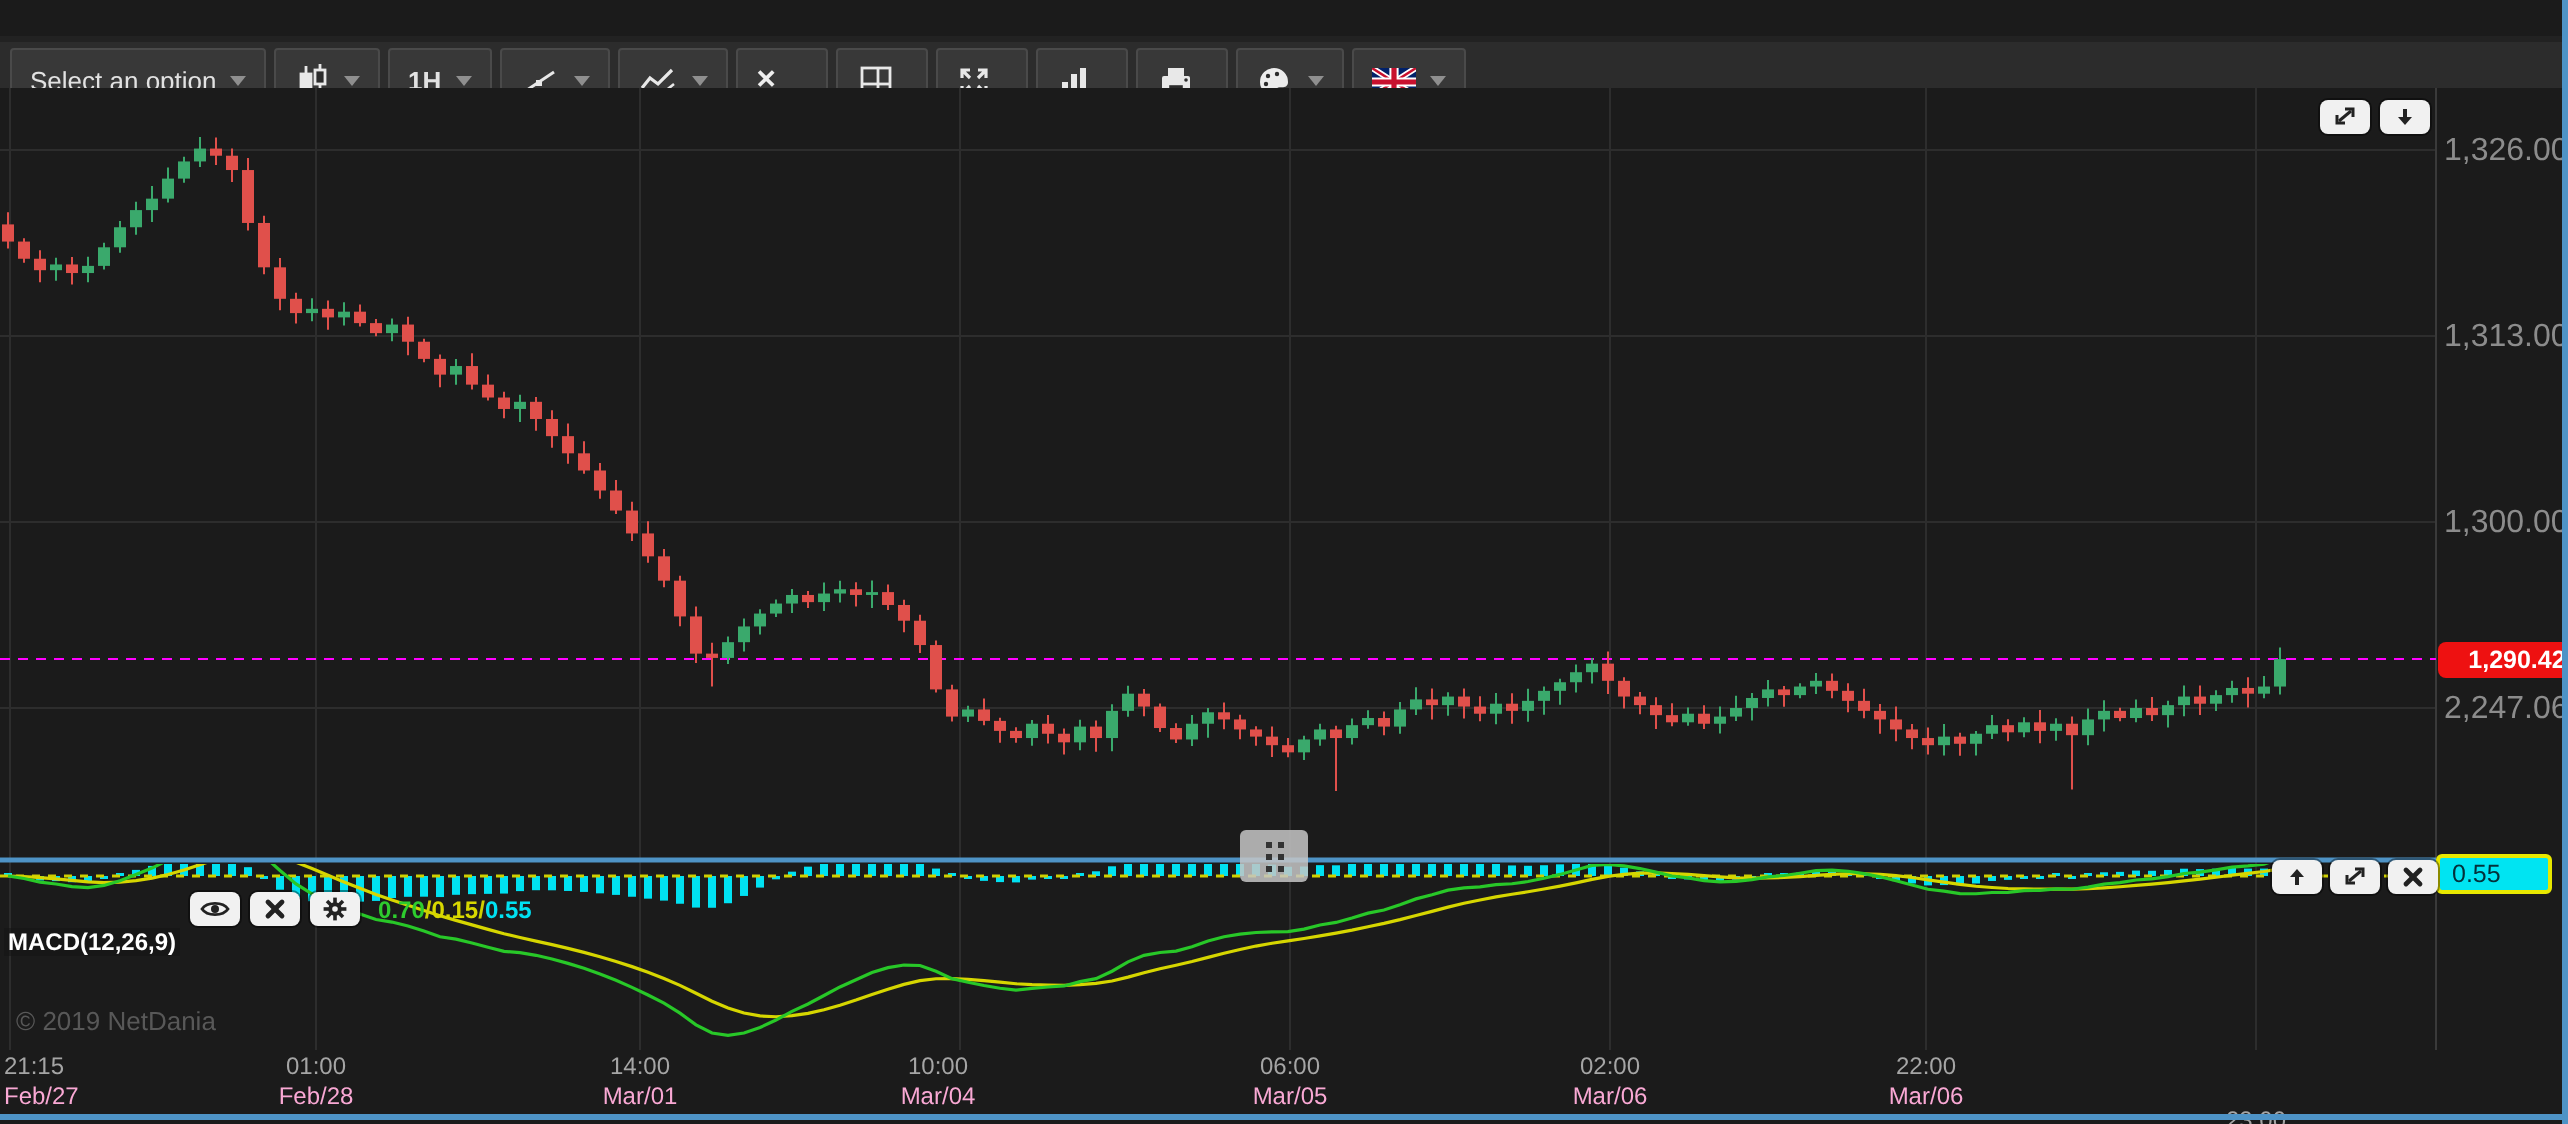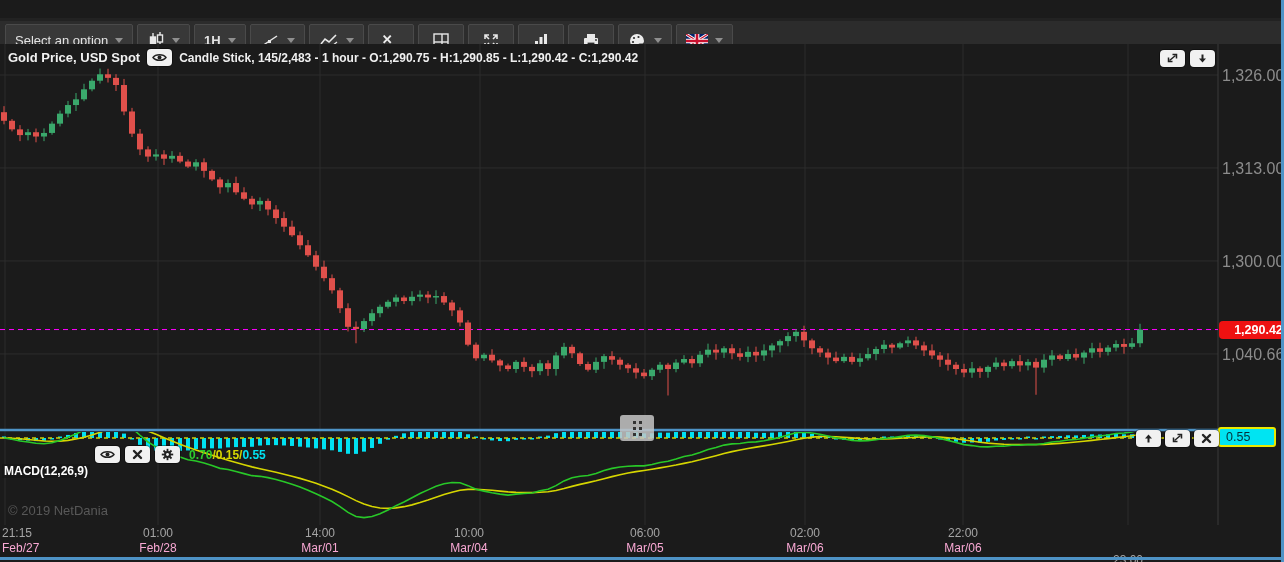--- a/index.html
+++ b/index.html
@@ -3,21 +3,21 @@
 <meta charset="utf-8">
 <style>
   html,body{margin:0;padding:0;background:#141414;}
   *{box-sizing:border-box;font-family:"Liberation Sans",sans-serif;}
   .app{position:relative;width:1284px;height:562px;background:#1b1b1b;overflow:hidden;}
   .edge-right{position:absolute;right:0;top:0;width:3px;height:100%;background:#4e93c6;z-index:50;}
   .edge-bottom{position:absolute;left:0;bottom:2px;width:100%;height:3px;background:#4e93c6;z-index:50;}
 
   
   .toolbar{position:absolute;top:0;left:0;width:100%;height:44px;background:#2c2c2c;border-top:3px solid #222;border-bottom:2px solid #151515;display:flex;align-items:center;padding-left:5px;margin-top:18px;}
-  .tbtn{height:34px;margin-right:4px;background:#383838;border:1px solid #4a4a4a;border-radius:2px;color:#e2e2e2;display:inline-flex;align-items:center;justify-content:center;padding:0 9px;font-size:13px;cursor:pointer;}
+  .tbtn{height:34px;margin-right:4px;background:#383838;border:1px solid #4a4a4a;border-radius:2px;color:#e2e2e2;display:inline-flex;align-items:center;justify-content:flex-start;padding:0 9px;font-size:13px;cursor:pointer;}
   .tbtn svg{display:block;}
   .caret{width:0;height:0;border-left:4px solid transparent;border-right:4px solid transparent;border-top:5px solid #8f8f8f;margin-left:7px;}
   .tb-label{white-space:nowrap;}
   .tf{font-weight:bold;font-size:13px;}
   .xai{position:relative;font-size:13px;color:#eee;font-weight:bold;}
   .xai sub{font-size:7px;position:relative;top:3px;}
 
   
   .chart{position:absolute;top:44px;left:0;width:1284px;height:518px;background:#1b1b1b;}
   .chart svg.plot{position:absolute;top:0;left:0;cursor:crosshair;}
@@ -631,30 +631,20 @@
           <rect x="1122" y="390.29175316568086" width="4" height="3.708246834319135" fill="#00e1f2"></rect>
           <rect x="1130" y="390.28429247358275" width="4" height="3.715707526417231" fill="#00e1f2"></rect>
           <rect x="1138" y="388.9020233146944" width="4" height="5.09797668530558" fill="#00e1f2"></rect>
           <line x1="0" y1="394" x2="1218" y2="394" stroke="#cfcf00" stroke-width="1.4" stroke-dasharray="4,4"></line>
           <polyline points="4,394 12,394.2488888888888 20,394.80608800253253 28,395.4425204932502 36,396.2164087353424 44,396.92712773145104 52,397.28469525795833 60,397.10431314912034 68,396.34024631238225 76,395.07913102153657 84,393.2797552082714 92,390.9900870755332 100,388.33333493623644 108,385.7023921700766 116,383.45186392030337 124,382.3491972724231 132,382.6933091456813 140,384.4082613860787 148,387.12179810066 156,390.27243473060224 164,393.66481586084063 172,396.9486845254949 180,400.1515991346553 188,403.2670356802121 196,406.0187604452125 204,408.61976345592643 212,411.20551560594225 220,413.835092709239 228,416.1846390343416 236,418.4545667417452 244,420.686527443156 252,422.88279002439856 260,424.7720125772898 268,426.54850546843676 276,428.33591915971 284,430.20710900135595 292,432.1990828110775 300,434.36564604709224 308,436.726432626139 316,439.31966796960654 324,442.1512151748321 332,445.2265434879512 340,448.6952181486054 348,452.64319881547885 356,456.6132020408854 364,460.0180381491903 372,462.5115347114135 380,463.9602897789022 388,464.37363614580204 396,463.8314999024535 404,462.66344893745537 412,460.88337557884756 420,458.5983498633775 428,456.0523448737315 436,453.2933175923245 444,450.59693003660516 452,448.18030523486664 460,446.2948184902217 468,445.3648516141519 476,445.3595396677541 484,445.71329949516684 492,446.3216347351657 500,447.08357656936715 508,447.88456928596037 516,448.33782773677655 524,448.5707108139306 532,448.6533255165079 540,448.2847099816279 548,447.6947956023482 556,446.48064430662686 564,444.570378329364 572,442.39534699990423 580,440.3691929393305 588,438.6028077662721 596,436.76203055966556 604,434.7077332071136 612,432.63821777083916 620,430.7247722245699 628,429.02945475828045 636,427.60433232096165 644,426.45038279920766 652,425.2662634950757 660,423.9088605222167 668,422.5702801110754 676,421.061883799803 684,419.3607395884129 692,417.69460370691746 700,415.83485828078045 708,413.7563018272792 716,411.6874945796534 724,409.5684904174557 732,407.63880694769364 740,406.0015613201571 748,404.4608980167808 756,403.14139596036705 764,401.8636636914217 772,400.5159846875432 780,399.05581629402405 788,397.4449777571557 796,395.6918486656896 804,394.18646935866343 812,393.1430124343704 820,392.57017693931016 828,392.4707908630224 836,392.7805527731827 844,393.20885740600045 852,393.83599824342275 860,394.45156009226827 868,394.9021220448764 876,395.0784047532222 884,394.94663116705505 892,394.709487051712 900,394.2926687074857 908,393.7014543296794 916,393.1777899624154 924,392.8709751527214 932,392.86391964514 940,393.1721511235654 948,393.8089123934992 956,394.74308966585556 964,395.9167204623963 972,397.0500993851326 980,398.1955875274603 988,399.1338693349425 996,399.7569463720782 1004,400.24037889623037 1012,400.45153434226944 1020,400.5907027658991 1028,400.5587304313021 1036,400.57214368018487 1044,400.3701731958542 1052,399.90482862903866 1060,399.3890458256979 1068,398.7112195889817 1076,398.0603263201911 1084,397.3059955244297 1092,396.3943958804883 1100,395.5302571201501 1108,394.6132332939624 1116,393.6060326509078 1124,392.678970942328 1132,391.7500440607237 1140,390.4755498893973" fill="none" stroke="#d6d600" stroke-width="1.6"></polyline>
           <polyline points="4,394 12,395.24444444444407 20,397.0348844571074 28,397.9882504561208 36,399.3119617037112 44,399.77000371588565 52,398.7149653639874 60,396.3827847137686 68,393.2839789654297 76,390.03466985815385 84,386.08225195521095 92,381.8314145445802 100,377.7063263790494 108,375.1786211054375 116,374.4497509212101 124,377.9385306809022 132,384.0697566387141 140,391.2680703476683 148,397.9759449589851 156,402.8749812503713 164,407.23434038179425 172,410.08415918411197 180,412.96325757129694 188,415.72878186243906 196,417.0256595052142 204,419.02377549878224 212,421.5485242060056 220,424.3534011224258 228,425.5828243347521 236,427.53427757135955 244,429.61437024879933 252,431.6678403493686 260,432.32890278885475 268,433.6544770330247 276,435.4855739248028 284,437.69186836793983 292,440.16697804996375 300,443.03189899115114 308,446.1695789423261 316,449.69260934347653 324,453.47740399573445 332,457.5278567404273 340,462.56991679122257 348,468.4351214829726 356,472.4932149425117 364,473.6373825824098 372,472.4855209603061 380,469.75531004885715 388,466.0270216134013 396,461.6629549290594 404,457.99124507746274 412,453.7630821444161 420,449.4582470014975 428,445.86832491514747 436,442.2572084666965 444,439.8113798137276 452,438.51380602791255 460,438.75287151164207 468,441.64498410987267 476,445.3382918821628 484,447.12833880481776 492,448.75497569516097 500,450.131343906173 508,451.0885401523333 516,450.1508615400412 524,449.5022431225468 532,448.98378432681716 540,446.81024784210763 548,445.3351380852298 556,441.62403912374134 564,436.9293144203127 572,433.69522168206504 580,432.2645766970354 588,431.5372670740387 596,429.3989217332394 604,426.49054379690574 612,424.3601560257414 620,423.0709900394929 628,422.24818489312247 636,421.9038425716865 644,421.8345847121918 652,420.5297862785476 660,418.4792486307806 668,417.21595846651053 676,415.0282985547133 684,412.5561627428526 692,411.0300601809356 700,408.39587657623247 708,405.4420760132741 716,403.41226558915014 724,401.09247376866483 732,399.9200730686455 740,399.4525788100111 748,398.29824480327534 756,397.8633877347122 764,396.7527346156403 772,395.1252686720293 780,393.2151427199474 788,391.0016236096824 796,388.6793322998251 804,388.16495213055873 812,388.9691847371985 820,390.27883495906894 828,392.07324655787147 836,394.01960041382404 844,394.9220759372713 852,396.34456159311185 860,396.9138074876505 868,396.7043698553091 876,395.783535586605 884,394.4195368223866 892,393.7609105903398 900,392.62539533058043 908,391.33659681845415 916,391.08313249335947 924,391.64371591394547 932,392.83569761481453 940,394.4050770372669 948,396.3559574732344 956,398.4797987552811 964,400.61124364855937 972,401.58361507607765 980,402.7775400967712 988,402.8869965648714 996,402.24925452062075 1004,402.17410899283914 1012,401.2961561264258 1020,401.1473764604177 1028,400.43084109291385 1036,400.6257966757162 1044,399.56229125853133 1052,398.04345036177665 1060,397.3259146123348 1068,395.9999146421169 1076,395.4567532450287 1084,394.288672341384 1092,392.74799730472273 1100,392.0737020787974 1108,390.9451379892116 1116,389.57723007868935 1124,388.9707241080089 1132,388.0343365343065 1140,385.37757320409173" fill="none" stroke="#28c828" stroke-width="1.6"></polyline>
         </g>
         <line x1="0" y1="386" x2="1218" y2="386" stroke="#4e93c6" stroke-width="2.5"></line>
       </svg>
 
-    <div class="title-row">
-      <span class="sym">Gold Price, USD Spot</span>
-      <span class="pill">
-          <svg width="15" height="11" viewBox="0 0 15 11">
-            <path d="M1 5.5 C3.5 1.8 11.5 1.8 14 5.5 C11.5 9.2 3.5 9.2 1 5.5z" fill="none" stroke="#222" stroke-width="1.4"></path>
-            <circle cx="7.5" cy="5.5" r="2" fill="#222"></circle>
-          </svg>
-        </span>
-      <span class="series">Candle Stick, 145/2,483 - 1 hour - O:1,290.75 - H:1,290.85 - L:1,290.42 - C:1,290.42</span>
-    </div>
 
     <div class="topright">
       <span class="pill">
           <svg width="13" height="11" viewBox="0 0 13 11" stroke="#222" stroke-width="1.5" fill="none">
             <path d="M3.5 7.5 L9.5 2.5"></path>
             <path d="M2.5 4.5 L2.5 8.5 L6.5 8.5"></path>
             <path d="M6.5 1.5 L10.5 1.5 L10.5 5.5"></path>
           </svg>
         </span>
       <span class="pill">
@@ -731,21 +721,21 @@
 
     <div class="copyright">© 2019 NetDania</div>
 
     <div class="badge-red" style="top: 276.532px;">1,290.42</div>
     <div class="badge-cyan">0.55</div>
 
     <div id="y-ticks">
         <div class="y-tick" style="top: 23px;">1,326.00</div>
         <div class="y-tick" style="top: 115.999px;">1,313.00</div>
         <div class="y-tick" style="top: 208.999px;">1,300.00</div>
-        <div class="y-tick" style="top: 301.998px;">1,040.66</div>
+        <div class="y-tick" style="top: 301.998px;">2,247.06</div>
       </div>
     <div id="x-ticks">
         <div class="x-tick" style="left: 2px; text-align: left;">
           <div class="t">21:15</div>
           <div class="d">Feb/27</div>
         </div>
         <div class="x-tick" style="left: 128px;">
           <div class="t">01:00</div>
           <div class="d">Feb/28</div>
         </div>

